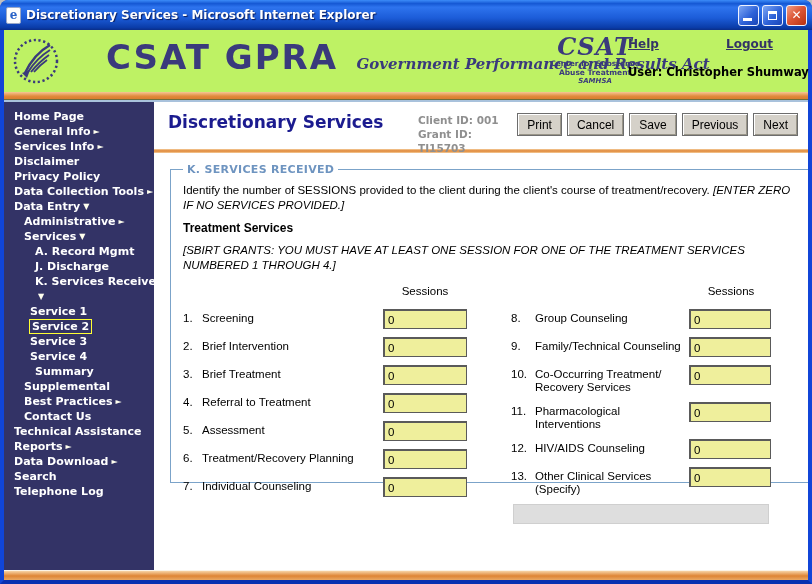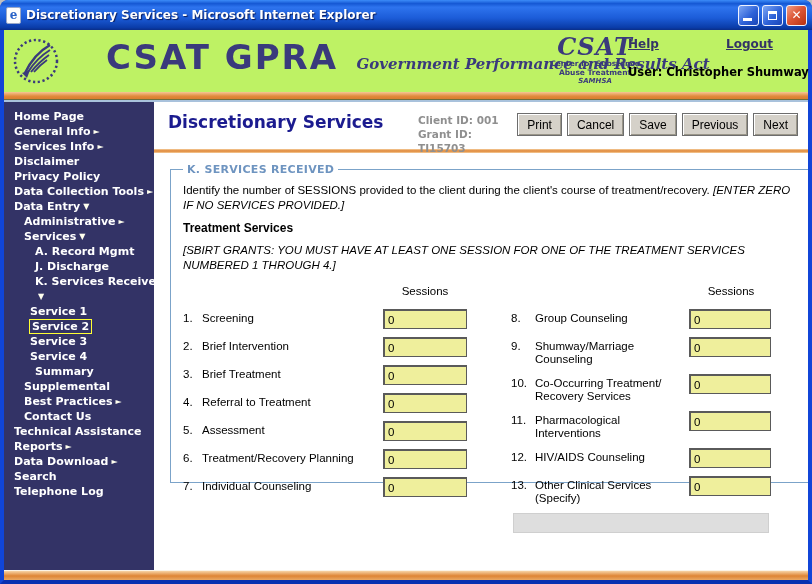--- a/index.html
+++ b/index.html
@@ -271,21 +271,21 @@
                   <div class="frow">
                     <div class="numlbl">
                       <span class="num">8.</span>
                       <span class="lab">Group Counseling</span>
                     </div>
                     <input type="text" class="sess" value="0" style="">
                   </div>
                   <div class="frow">
                     <div class="numlbl">
                       <span class="num">9.</span>
-                      <span class="lab">Shumway/Marriage Counseling</span>
+                      <span class="lab">Family/Technical Counseling</span>
                     </div>
                     <input type="text" class="sess" value="0" style="">
                   </div>
                   <div class="frow">
                     <div class="numlbl">
                       <span class="num">10.</span>
                       <span class="lab">Co-Occurring Treatment/ Recovery Services</span>
                     </div>
                     <input type="text" class="sess" value="0" style="">
                   </div>

